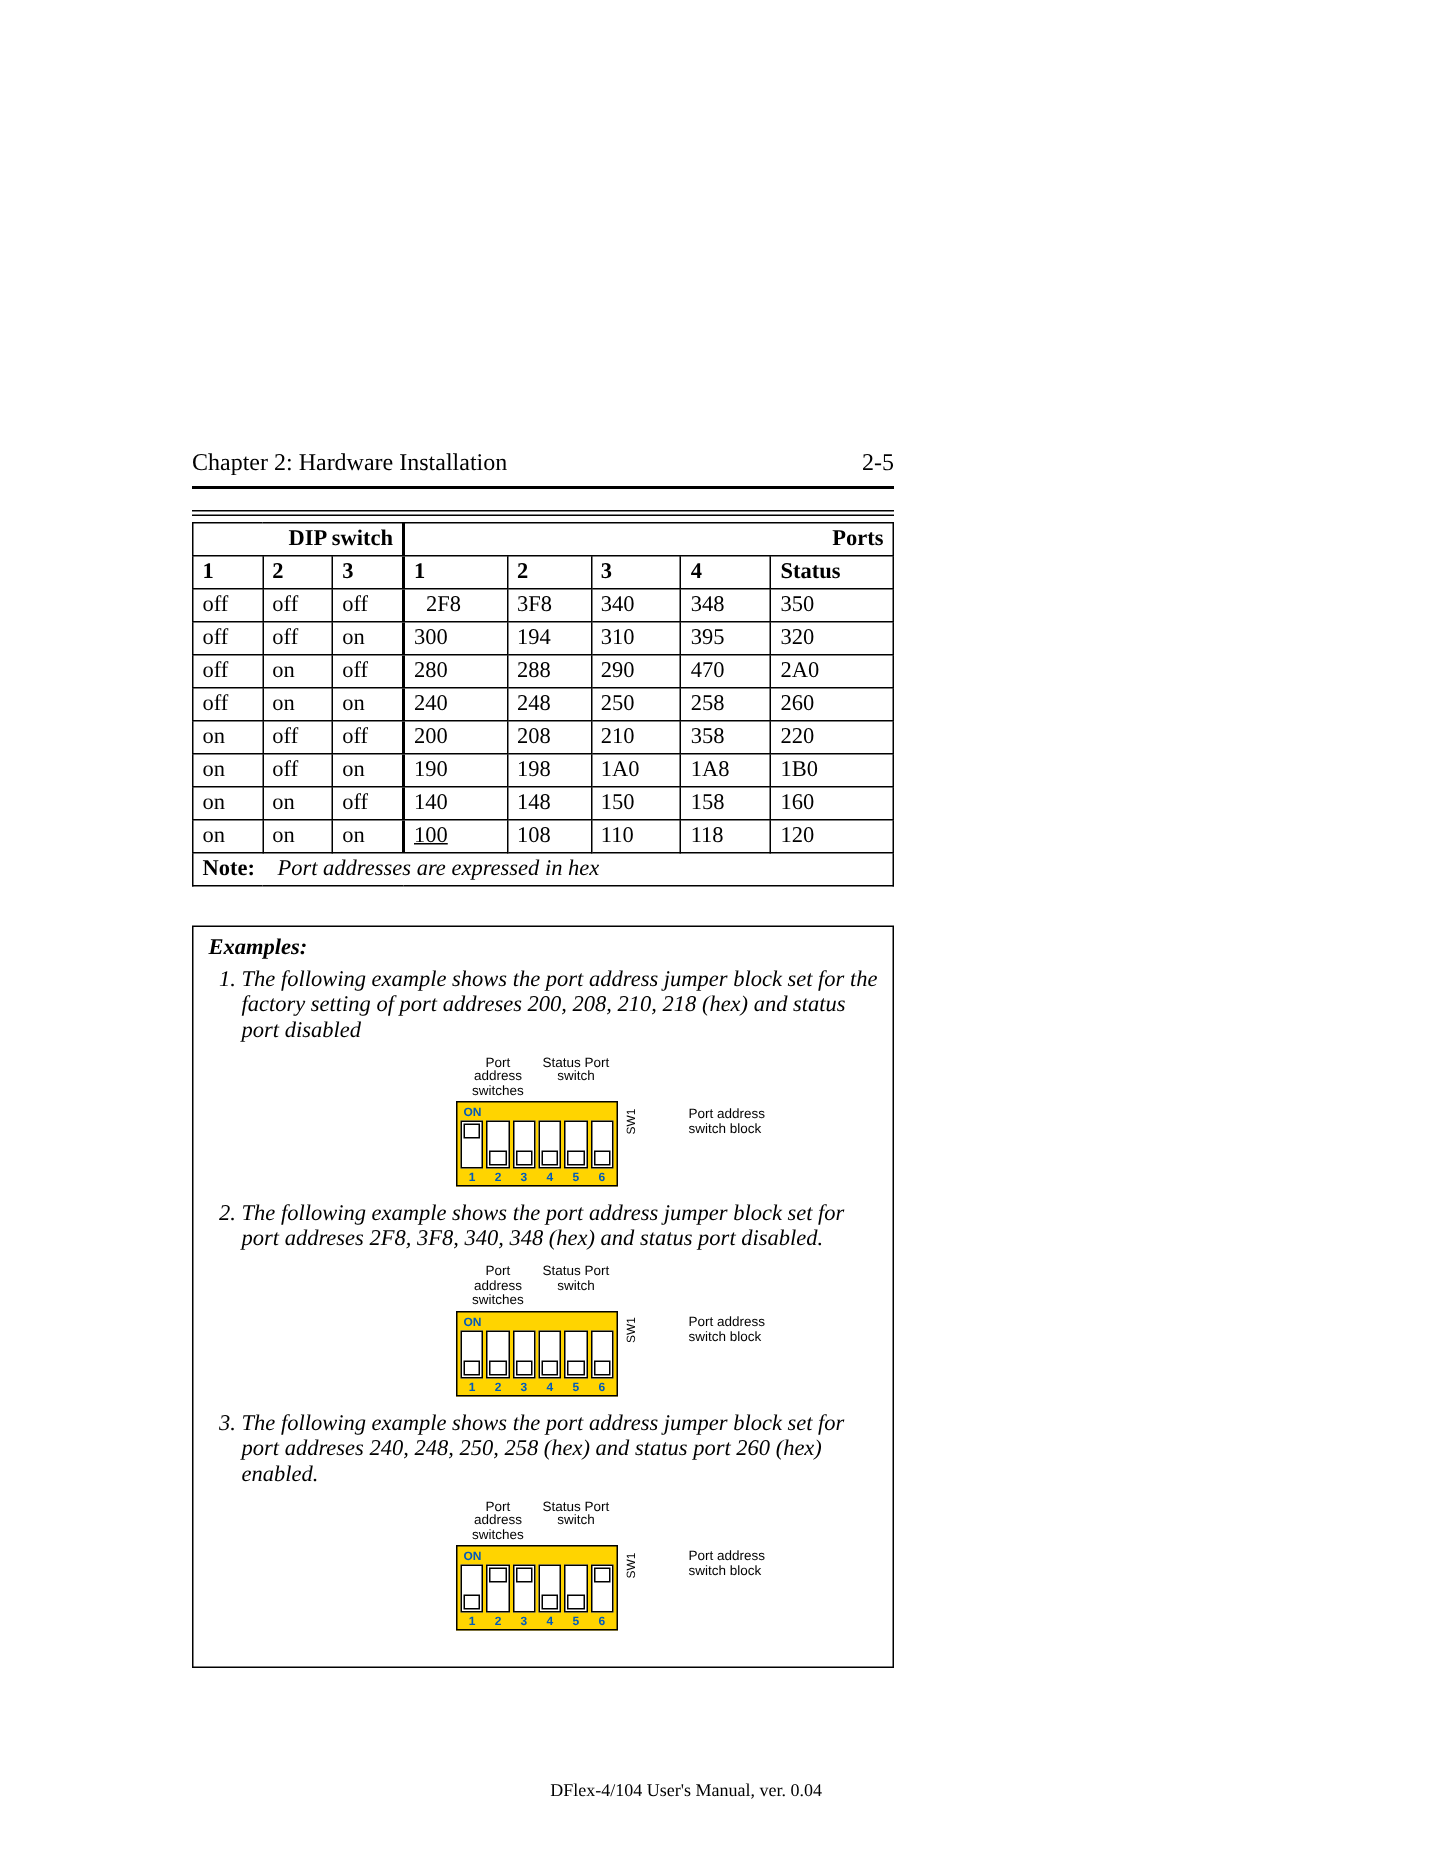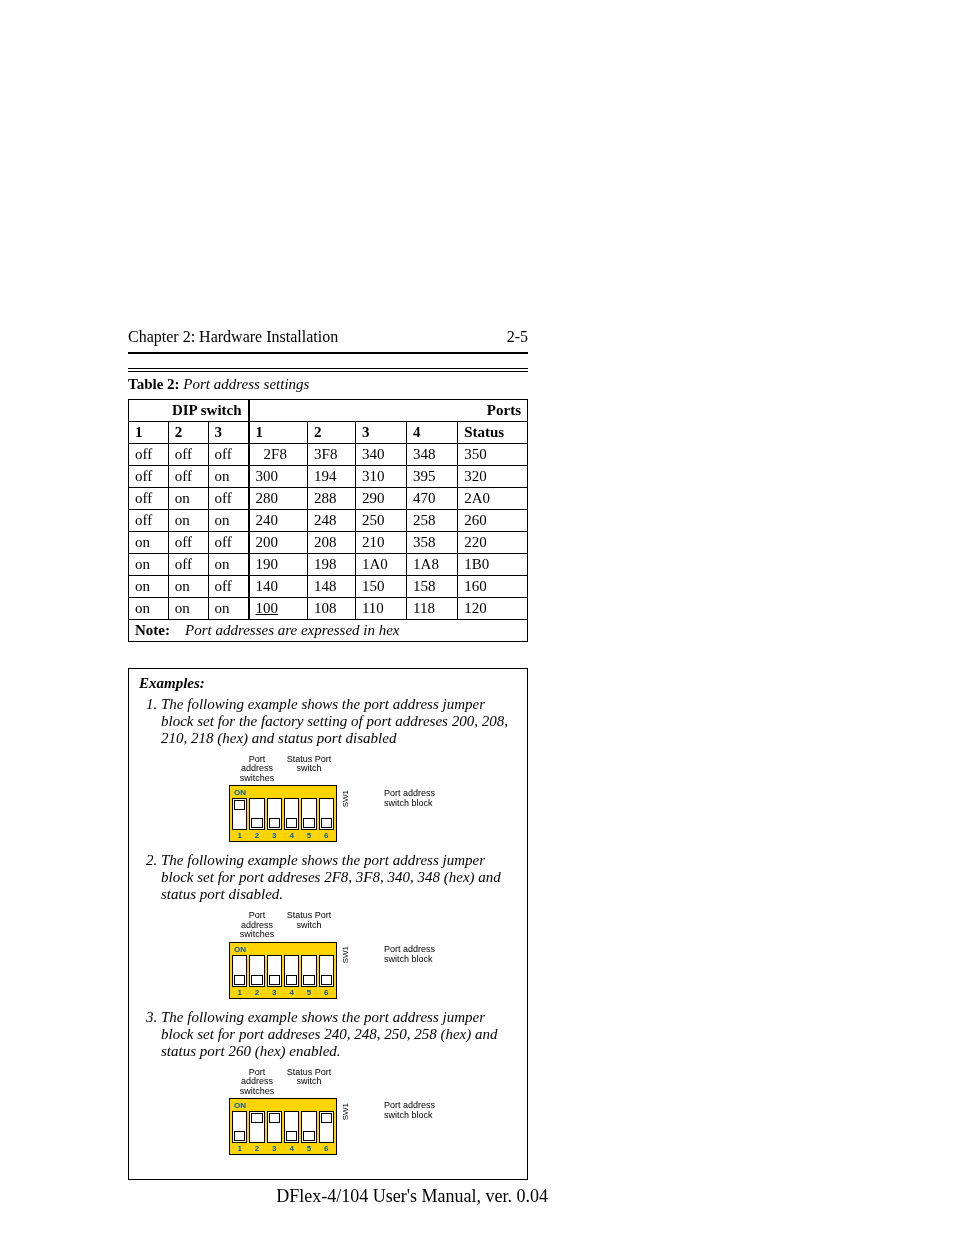--- a/index.html
+++ b/index.html
@@ -7,22 +7,22 @@
     background: #fff;
     font-family: "Times New Roman", Times, serif;
     color: #000;
     width: 954px;
     height: 1235px;
     position: relative;
   }
   .page {
     position: absolute;
     left: 128px;
-    top: 328px;
-    width: 400px;
+    top: 300px;
+    width: 468px;
   }
   .running-head {
     display: flex;
     justify-content: space-between;
     font-size: 16px;
     margin-bottom: 6px;
   }
   .thick-rule {
     border: 0;
     border-top: 2px solid #000;
@@ -94,20 +94,21 @@
     font-style: italic;
   }
 
   .dip-figure {
     margin: 8px 0 6px 68px;
     font-style: normal;
     font-family: Arial, sans-serif;
     font-size: 9px;
     display: flex;
     align-items: center;
+    justify-content: center;
   }
   .dip-figure .labels-top {
     display: flex;
     justify-content: space-between;
     width: 102px;
     margin: 0 auto 2px auto;
     text-align: center;
     line-height: 1.05;
   }
   .dip-figure .labels-top span { width: 50px; }
@@ -168,40 +169,36 @@
     line-height: 1.1;
     margin-left: 34px;
   }
   .dip-col { display:flex; flex-direction:column; align-items:center; }
 
   .footer {
     position: absolute;
     left: 128px;
     width: 420px;
     top: 1186px;
-    font-size: 18px;
+    font-size: 12px;
     text-align: right;
   }
 </style>
 </head>
 <body>
 
 <div class="page">
 
   <div class="running-head">
     <span>Chapter 2: Hardware Installation</span>
     <span>2-5</span>
   </div>
   <hr class="thick-rule">
 
   <hr class="dbl-rule-top">
-  <p class="caption">
-    <b>Table 2:</b>
-    <i>Port address settings</i>
-  </p>
 
   <table class="port">
     <tbody>
         <tr>
       <th class="group" colspan="3">DIP switch</th>
       <th class="group" colspan="5" style="border-left:2px solid #000">Ports</th>
     </tr>
     <tr class="subhead" id="subhead-row">
           <td>1</td>
           <td>2</td>

